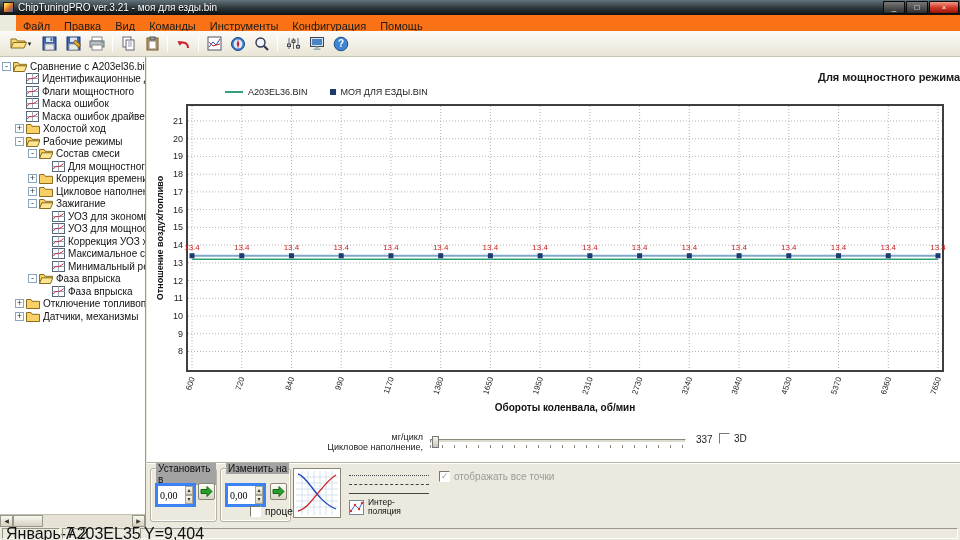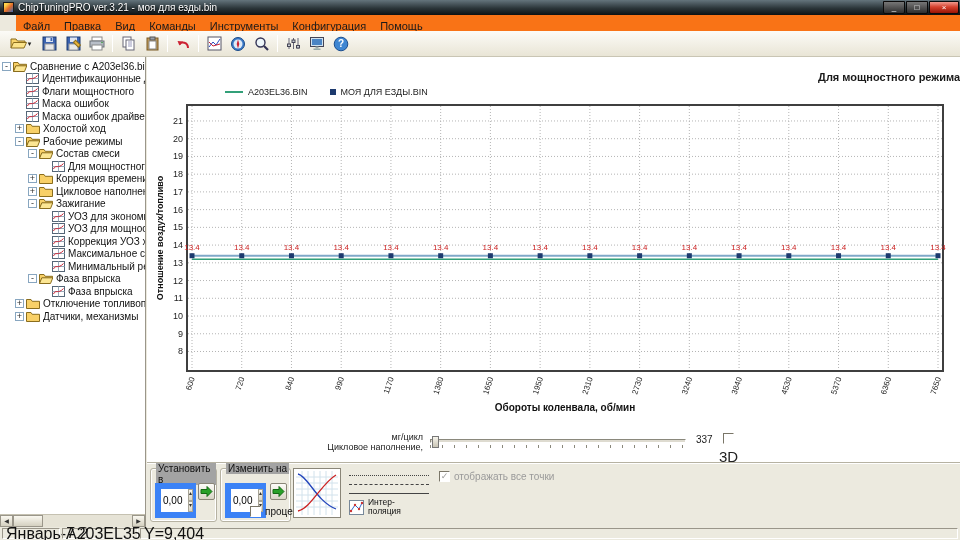--- a/index.html
+++ b/index.html
@@ -52,32 +52,32 @@
   
   #filling-row{left:0;top:372px;width:813px;height:33px;font-size:9px;color:#222;}
   #filling-label{left:0;top:3px;width:276px;text-align:right;line-height:10px;}
   #filling-slider{left:283px;top:10px;width:256px;height:12px;}
   .groove{height:4px;background:#dedbd0;border:1px solid;border-color:#8a887c #fff #fff #8a887c;}
   .ticks{margin-top:2px;height:3px;
     background:repeating-linear-gradient(90deg,#8a887c 0 1px,transparent 1px 12px);}
   .thumb{position:absolute;left:2px;top:-3px;width:7px;height:12px;
     background:linear-gradient(#f6f4ec,#c9c5b5);border:1px solid #777;}
   #filling-value{left:549px;top:5px;font-size:10px;}
-  #filling-3d{left:572px;top:4px;display:flex;align-items:center;gap:4px;font-size:15px;flex-direction:column;}
+  #filling-3d{left:572px;top:4px;display:flex;align-items:center;gap:4px;font-size:10px;}
 
   .cb{width:11px;height:11px;background:#fff;border:1px solid;border-color:#7a7668 #fff #fff #7a7668;
     font-size:9px;line-height:9px;text-align:center;color:#222;flex:none;}
   .cb.gray{color:#9a9a9a;}
 
   
   #bottom-panel{left:147px;top:462px;width:813px;height:65px;background:#eceadf;
     border-top:1px solid #b6b2a2;box-shadow:inset 0 1px 0 #fff;font-size:10px;color:#111;}
   .groupbox{position:absolute;border:1px solid #b6b2a2;border-radius:3px;box-shadow:inset 0 0 0 1px #fff;}
   .gb-title{position:absolute;top:-6px;left:5px;background:#a3a3a3;padding:0 2px;font-size:10px;}
-  .spin{position:absolute;width:41px;height:35px;background:#fff;border:6px solid #3b82f6;display:flex;}
+  .spin{position:absolute;width:41px;height:24px;background:#fff;border:3px solid #3b82f6;display:flex;font-family:Liberation Serif, serif;}
   .spin input{width:27px;border:none;outline:none;font-size:10px;padding-left:2px;font-family:inherit;background:#fff;}
   .spin .arrows{width:11px;display:flex;flex-direction:column;}
   .spin .arrows div{flex:1;background:linear-gradient(#faf8f0,#d8d4c4);border:1px solid #a8a496;
     font-size:6px;line-height:6px;text-align:center;color:#333;}
   .green-btn{position:absolute;width:17px;height:17px;display:flex;align-items:center;justify-content:center;
     background:linear-gradient(#fdfcf8,#d9d5c7);border:1px solid #8a8678;border-radius:2px;}
   #curves-btn{position:absolute;left:146px;top:5px;width:48px;height:50px;
     background:#fff;border:1px solid #8a8678;display:flex;align-items:center;justify-content:center;}
   .dash-row{position:absolute;left:202px;width:80px;height:8px;display:flex;align-items:center;}
   .dash-line{width:100%;border-top:1px #444;}

